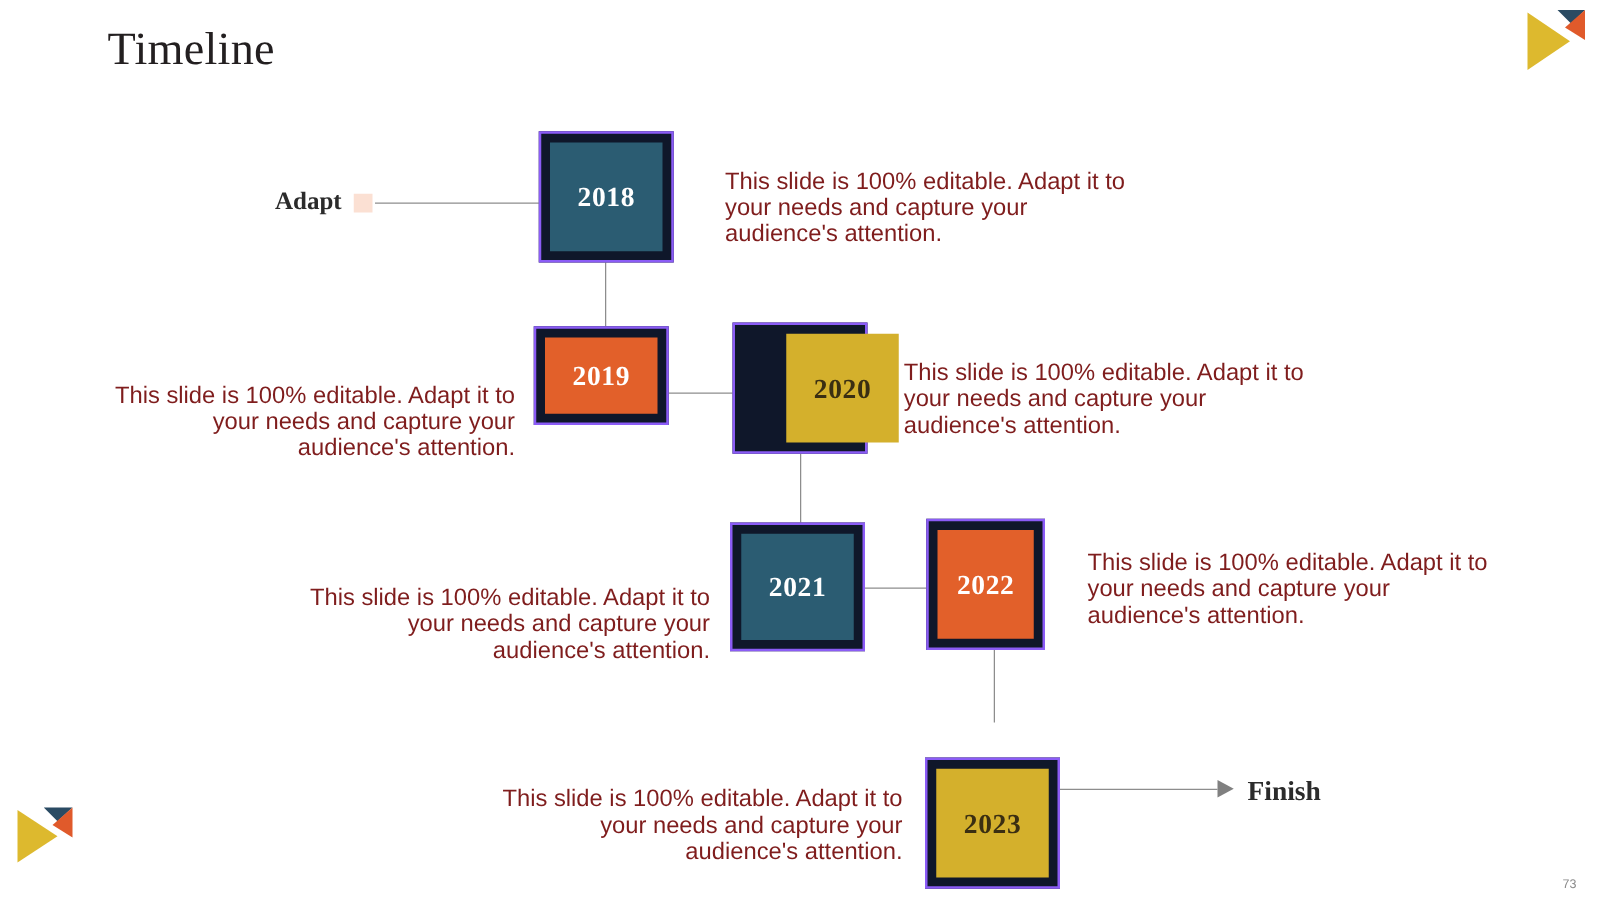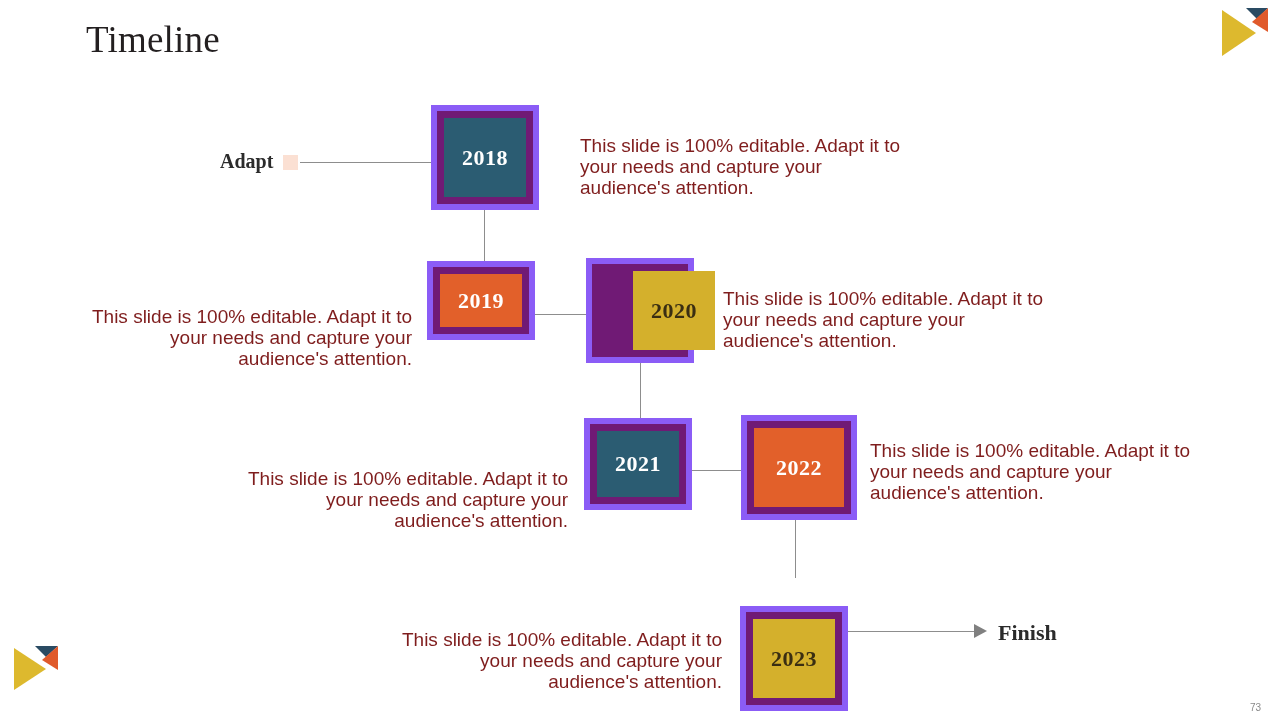--- a/index.html
+++ b/index.html
@@ -42,44 +42,44 @@
     left: 1250px;
     top: 702px;
     font-size: 10px;
     color: #8a8a8a;
   }
 
   
   .year-box {
     position: absolute;
     box-sizing: border-box;
-    border: 6px solid #8b5cf6;
-    background: #701a75;
+    border: 2px solid #8b5cf6;
+    background: #0f172a;
     padding: 7px;
   }
   .year-fill {
     width: 100%;
     height: 100%;
     display: flex;
     align-items: center;
     justify-content: center;
     box-sizing: border-box;
   }
   .year-label {
     font-family: "Liberation Serif", serif;
     font-size: 22px;
     font-weight: bold;
     letter-spacing: 0.5px;
   }
 
   #box-2018 { left: 431px; top: 105px;  width: 108px; height: 105px; }
   #box-2019 { left: 427px; top: 261px;  width: 108px; height: 79px; }
   #box-2020 { left: 586px; top: 258px;  width: 108px; height: 105px; }
-  #box-2021 { left: 584px; top: 418px;  width: 108px; height: 92px; }
-  #box-2022 { left: 741px; top: 415px;  width: 116px; height: 105px; }
+  #box-2021 { left: 584px; top: 418px;  width: 108px; height: 103px; }
+  #box-2022 { left: 741px; top: 415px;  width: 95px; height: 105px; }
   #box-2023 { left: 740px; top: 578px;  width: 108px; height: 105px; margin-top: 28px; }
 
   
   .conn {
     position: absolute;
     background: #8d8d8d;
   }
   .conn-h { height: 1px; }
   .conn-v { width: 1px; }
 

